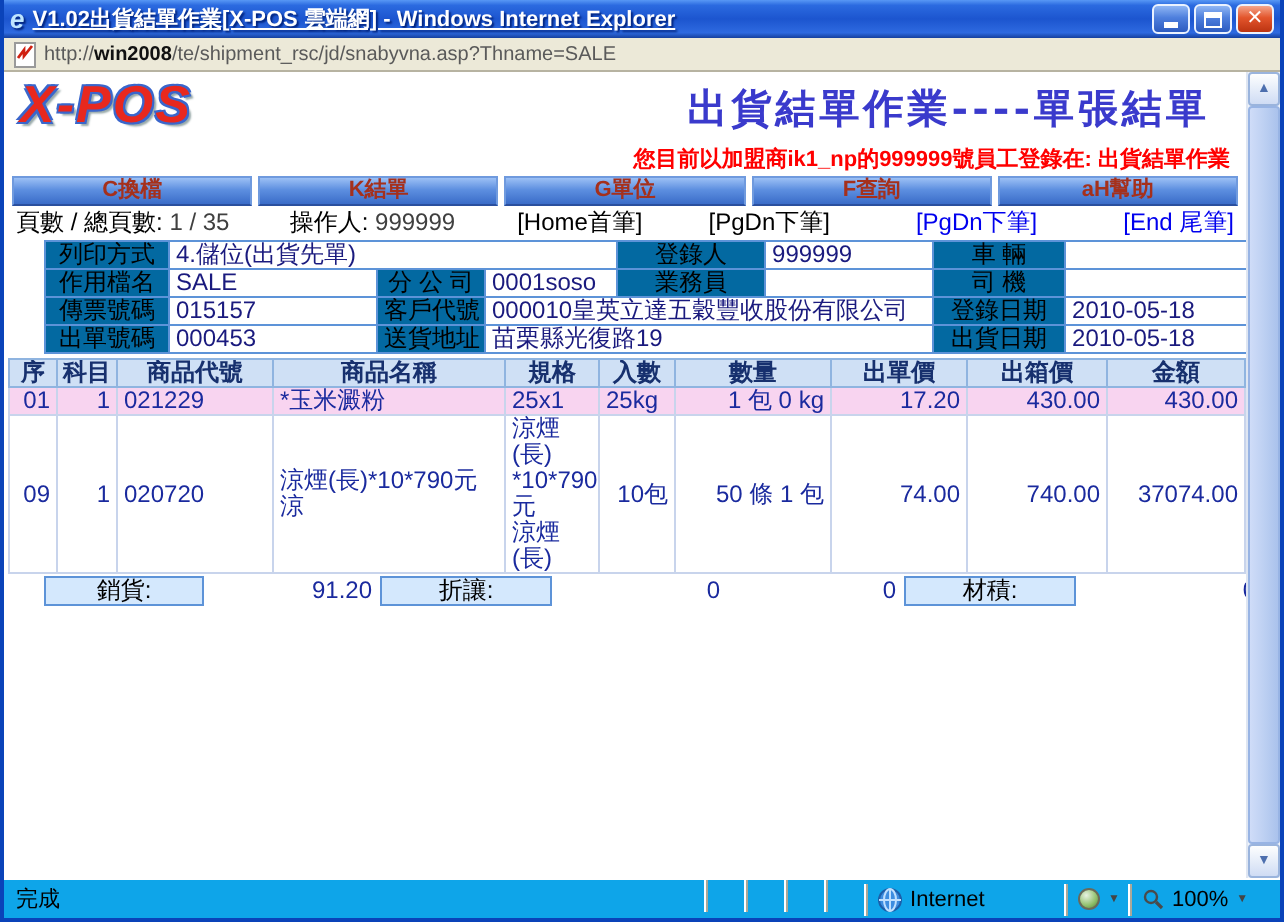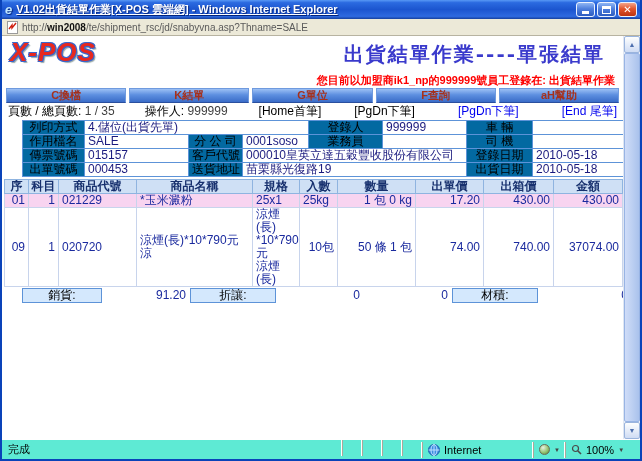--- a/index.html
+++ b/index.html
@@ -64,21 +64,21 @@
   .totals .tval{color:#1a2a9e;text-align:right;line-height:15px;padding-right:4px;}
   .filler{flex:1;background:#fff;}
   
   .scrollbar{flex:0 0 17px;width:17px;background:#f0f4fb;border-left:1px solid #dfe6f2;
     display:flex;flex-direction:column;}
   .sbtn{height:17px;flex:0 0 17px;background:linear-gradient(180deg,#fdfefe,#cfdcf4);
     border:1px solid #9ab4dd;border-radius:2px;color:#4d6fae;font-size:7px;display:flex;align-items:center;justify-content:center;}
   .sthumb{flex:1;margin:0;background:linear-gradient(90deg,#cfdcf8,#bdd0f2 50%,#aac2ec);
     border:1px solid #98b4e4;border-radius:2px;}
   
-  .statusbar{height:20px;flex:0 0 20px;background:#5eead4;border-top:1px solid #fff;
+  .statusbar{height:20px;flex:0 0 20px;background:#0ea5e9;border-top:1px solid #fff;
     box-shadow:0 -1px 0 #aca899;display:flex;align-items:center;font-size:11px;color:#000;padding:0 3px;}
   .sb-left{flex:1;padding-left:3px;}
   .sb-panel{border-left:1px solid #aca899;box-shadow:-1px 0 0 #fff;height:16px;display:flex;align-items:center;
     padding:0 5px;gap:4px;white-space:nowrap;}
   .sb-spacer{width:20px;align-self:stretch;}
   .tiny-arrow{font-size:6px;color:#444;}
   .tool-ball{width:11px;height:11px;border-radius:50%;background:radial-gradient(circle at 35% 30%,#e8f2e2,#8fbf6a 60%,#4f7f35);border:1px solid #6a6a5a;}
 </style>
 </head>
 <body>
@@ -262,21 +262,21 @@
       <div class="sbtn">▼</div>
     </div>
   </div>
 
   <div class="statusbar">
     <span class="sb-left">完成</span>
     <span class="sb-panel sb-spacer"></span>
     <span class="sb-panel sb-spacer"></span>
     <span class="sb-panel sb-spacer"></span>
     <span class="sb-panel sb-spacer"></span>
-    <span class="sb-panel" style="width:111px">
+    <span class="sb-panel" style="width:100px">
       <svg width="12" height="12" viewBox="0 0 12 12">
         <circle cx="6" cy="6" r="5.5" fill="#3c8de0" stroke="#1b5faa"></circle>
         <path d="M0.5 6 H11.5 M6 0.5 V11.5" stroke="#bfe0ff" fill="none"></path>
         <ellipse cx="6" cy="6" rx="3" ry="5.5" fill="none" stroke="#bfe0ff"></ellipse>
       </svg>
       <span>Internet</span>
     </span>
     <span class="sb-panel">
       <span class="tool-ball"></span>
       <span class="tiny-arrow">▼</span>

